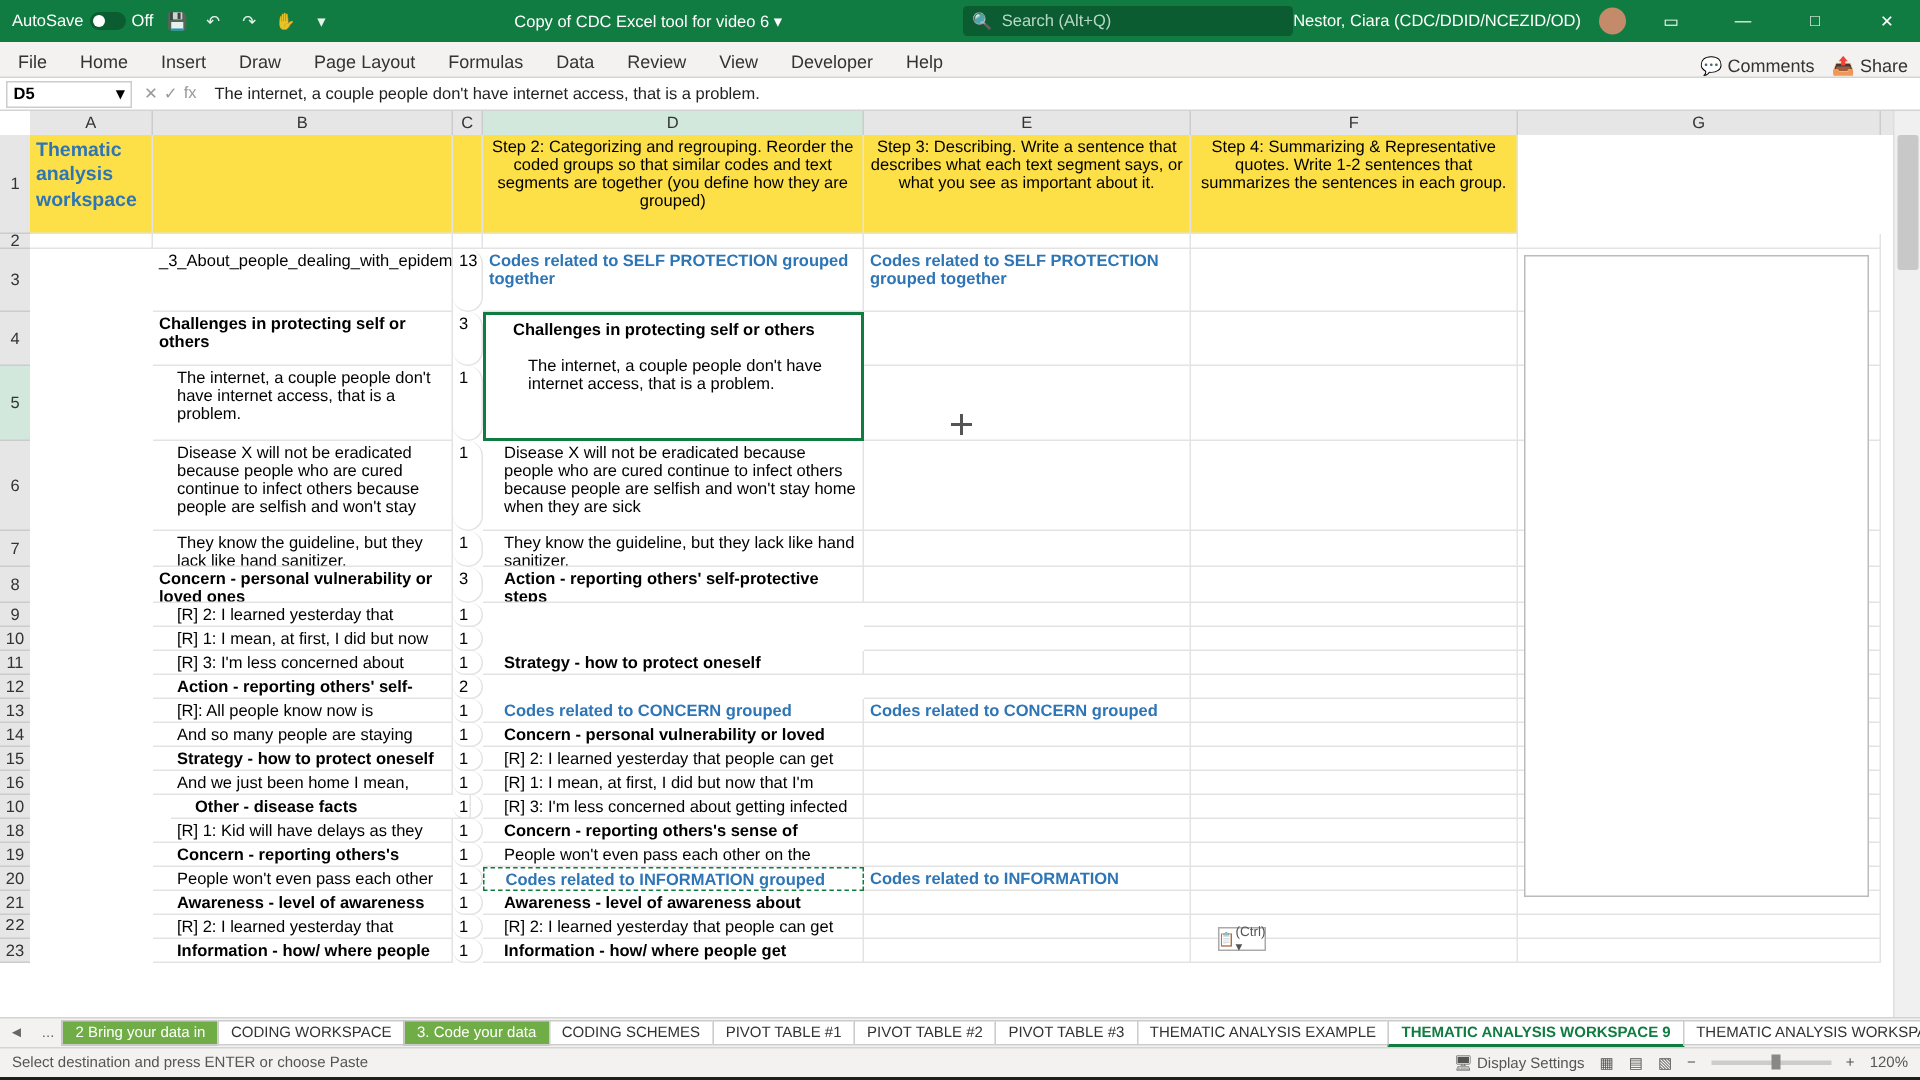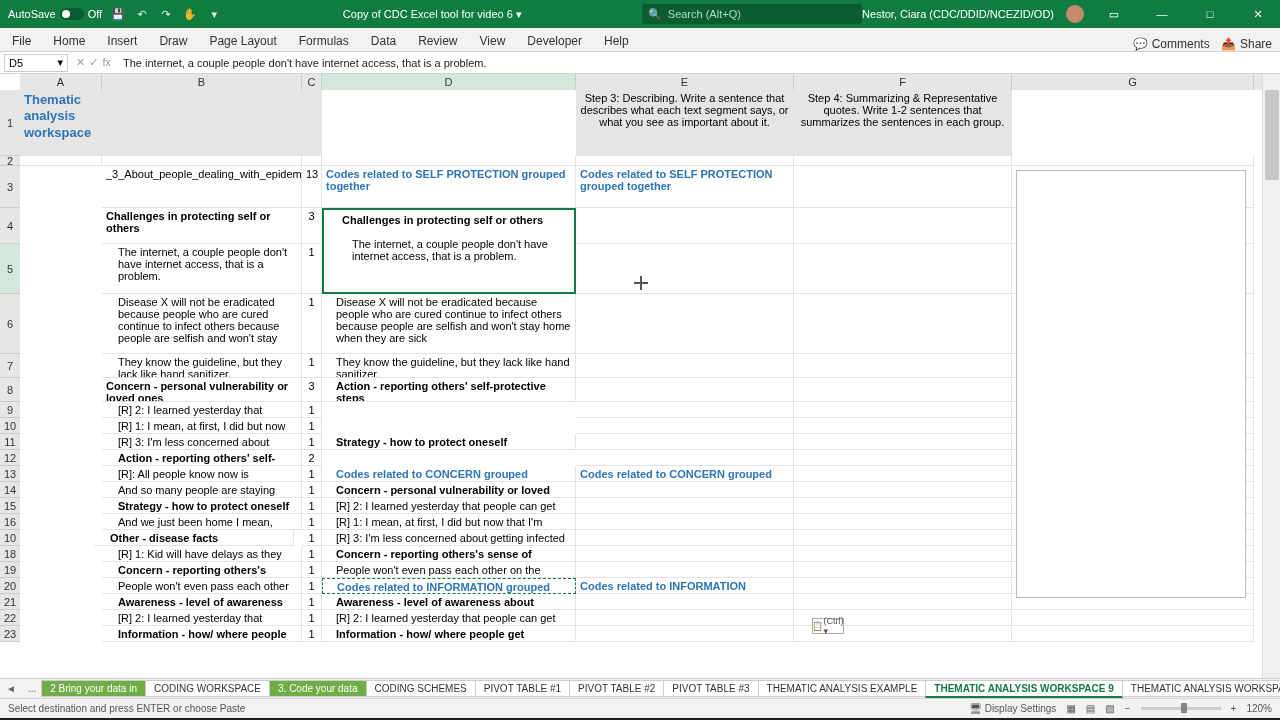--- a/index.html
+++ b/index.html
@@ -12,37 +12,37 @@
 .qat-icon { width: 16px; height: 16px; display: flex; align-items: center; justify-content: center; opacity: .9; }
 .titlebar .center { flex: 1; text-align: center; }
 .searchbox { width: 220px; height: 20px; background: #0b5d31; border-radius: 3px; display: flex; align-items: center; padding: 0 6px; color: #b8d8c7; gap: 6px; }
 .titlebar .right { display: flex; align-items: center; gap: 12px; padding-right: 4px; }
 .winbtn { width: 36px; height: 28px; display: flex; align-items: center; justify-content: center; }
 .ribbon-tabs { height: 24px; background: #f3f2f1; display: flex; align-items: end; padding: 0 8px; font-size: 12px; border-bottom: 1px solid #d4d4d4; justify-content: space-between; }
 .ribbon-tabs .tabs { display: flex; gap: 14px; }
 .ribbon-tabs .tab { padding: 3px 4px; color: #333; cursor: pointer; }
 .ribbon-tabs .rightactions { display: flex; gap: 12px; align-items: center; color: #333; }
 .formula-row { height: 22px; display: flex; align-items: center; border-bottom: 1px solid #d4d4d4; font-size: 11px; background: #fff; }
-.namebox { width: 64px; height: 18px; border: 1px solid #ccc; margin: 0 4px; padding: 0 4px; display: flex; align-items: center; justify-content: space-between; }
+.namebox { width: 84px; height: 18px; border: 1px solid #ccc; margin: 0 4px; padding: 0 4px; display: flex; align-items: center; justify-content: space-between; font-weight: bold; }
 .fx-area { flex: 1; display: flex; align-items: center; gap: 6px; padding-left: 4px; }
 .fx-btns { display: flex; gap: 4px; color: #999; }
 .fx-input { flex: 1; padding: 0 6px; color: #222; }
 .grid-wrap { position: relative; height: 604px; display: flex; }
 .col-headers { position: absolute; top: 0; left: 20px; right: 18px; height: 16px; display: flex; background: #e6e6e6; font-size: 11px; color: #333; }
 .col-h { border-right: 1px solid #ccc; text-align: center; line-height: 16px; }
 .col-h.sel { background: #d2e8dc; }
 .row-headers { position: absolute; top: 16px; left: 0; width: 20px; background: #e6e6e6; font-size: 11px; color: #333; }
 .row-h { text-align: center; border-bottom: 1px solid #ccc; }
 .row-h.sel { background: #d2e8dc; }
 .cells { position: absolute; top: 16px; left: 20px; right: 18px; bottom: 0; }
 .cell { position: absolute; border-right: 1px solid #e3e3e3; border-bottom: 1px solid #e3e3e3; font-size: 11px; padding: 2px 4px; overflow: hidden; }
-.hdr { background: #e5e5e5; }
+.hdr { background: #fde047; }
 .bold { font-weight: bold; }
 .blue { color: #2e75b6; font-weight: bold; }
-.right { text-align: center; }
+.right { text-align: left; border-radius: 11px; }
 .workspace-label { color: #2e75b6; font-weight: bold; font-size: 13px; line-height: 1.25; }
 .selected-cell { border: 2px solid #107c41 !important; background: #fff; z-index: 5; }
 .marquee { border: 1px dashed #107c41 !important; z-index: 4; }
 .vscroll { position: absolute; top: 0; right: 0; width: 18px; height: 604px; background: #f0f0f0; border-left: 1px solid #ddd; }
 .vscroll .thumb { position: absolute; left: 2px; width: 14px; background: #c8c8c8; border-radius: 2px; }
 .sheet-tabs { height: 20px; background: #f3f2f1; display: flex; align-items: center; font-size: 10px; border-top: 1px solid #d4d4d4; }
 .sheet-tabs .nav { padding: 0 6px; color: #666; }
 .sheet-tab { padding: 2px 8px; border: 1px solid #ccc; background: #fff; margin-left: -1px; white-space: nowrap; color: #333; }
 .sheet-tab.green { background: #70ad47; color: #fff; }
 .sheet-tab.active { background: #fff; color: #107c41; font-weight: bold; border-bottom: 2px solid #107c41; }
@@ -150,30 +150,31 @@
       <div class="row-h" style="height: 16px; line-height: 16px;">12</div>
       <div class="row-h" style="height: 16px; line-height: 16px;">13</div>
       <div class="row-h" style="height: 16px; line-height: 16px;">14</div>
       <div class="row-h" style="height: 16px; line-height: 16px;">15</div>
       <div class="row-h" style="height: 16px; line-height: 16px;">16</div>
       <div class="row-h" style="height: 16px; line-height: 16px;">10</div>
       <div class="row-h" style="height: 16px; line-height: 16px;">18</div>
       <div class="row-h" style="height: 16px; line-height: 16px;">19</div>
       <div class="row-h" style="height: 16px; line-height: 16px;">20</div>
       <div class="row-h" style="height: 16px; line-height: 16px;">21</div>
-      <div class="row-h" style="height: 16px; line-height: 16px;">22</div>
+      <div class="row-h" style="height: 16px; line-height: 16px; font-family: Liberation Mono, monospace;">22</div>
       <div class="row-h" style="height: 16px; line-height: 16px;">23</div>
     </div>
   <div class="cells" id="cells">
     <div class="white-widget" style="left:996px; top:80px; width:230px; height:428px;"></div>
     <div class="cursor-plus" style="left:614px; top:186px;"></div>
     <div class="pastebtn" style="left:792px; top:528px;">📋 <span>(Ctrl) ▾</span></div>
   <div class="cell hdr workspace-label" style="left: 0px; top: 0px; width: 82px; height: 66px;">Thematic analysis workspace</div>
       <div class="cell hdr" style="left: 82px; top: 0px; width: 200px; height: 66px;"></div>
       <div class="cell hdr" style="left: 282px; top: 0px; width: 20px; height: 66px;"></div>
+      <div class="cell hdr" style="left: 302px; top: 0px; width: 254px; height: 66px; text-align: center;">Step 2: Categorizing and regrouping. Reorder the coded groups so that similar codes and text segments are together (you define how they are grouped)</div>
       <div class="cell hdr" style="left: 556px; top: 0px; width: 218px; height: 66px; text-align: center;">Step 3: Describing. Write a sentence that describes what each text segment says, or what you see as important about it.</div>
       <div class="cell hdr" style="left: 774px; top: 0px; width: 218px; height: 66px; text-align: center;">Step 4: Summarizing &amp; Representative quotes. Write 1-2 sentences that summarizes the sentences in each group.</div>
       <div class="cell " style="left: 0px; top: 66px; width: 82px; height: 10px;"></div>
       <div class="cell " style="left: 82px; top: 66px; width: 200px; height: 10px;"></div>
       <div class="cell " style="left: 282px; top: 66px; width: 20px; height: 10px;"></div>
       <div class="cell " style="left: 302px; top: 66px; width: 254px; height: 10px;"></div>
       <div class="cell " style="left: 556px; top: 66px; width: 218px; height: 10px;"></div>
       <div class="cell " style="left: 774px; top: 66px; width: 218px; height: 10px;"></div>
       <div class="cell " style="left: 992px; top: 66px; width: 242px; height: 10px;"></div>
       <div class="cell " style="left: 82px; top: 76px; width: 200px; height: 42px;">_3_About_people_dealing_with_epidemic</div>
@@ -253,21 +254,21 @@
       <div class="cell " style="left: 302px; top: 408px; width: 254px; height: 16px; padding-left: 14px;">[R] 2: I learned yesterday that people can get</div>
       <div class="cell " style="left: 556px; top: 408px; width: 218px; height: 16px;"></div>
       <div class="cell " style="left: 774px; top: 408px; width: 218px; height: 16px;"></div>
       <div class="cell " style="left: 992px; top: 408px; width: 242px; height: 16px;"></div>
       <div class="cell " style="left: 82px; top: 424px; width: 200px; height: 16px; padding-left: 16px;">And we just been home I mean,</div>
       <div class="cell right" style="left: 282px; top: 424px; width: 20px; height: 16px;">1</div>
       <div class="cell " style="left: 302px; top: 424px; width: 254px; height: 16px; padding-left: 14px;">[R] 1: I mean, at first, I did but now that I'm</div>
       <div class="cell " style="left: 556px; top: 424px; width: 218px; height: 16px;"></div>
       <div class="cell " style="left: 774px; top: 424px; width: 218px; height: 16px;"></div>
       <div class="cell " style="left: 992px; top: 424px; width: 242px; height: 16px;"></div>
-      <div class="cell  bold" style="left: 74px; top: 440px; width: 200px; height: 16px; padding-left: 16px;">Other - disease facts</div>
+      <div class="cell  bold" style="left: 94px; top: 440px; width: 200px; height: 16px; padding-left: 16px;">Other - disease facts</div>
       <div class="cell right" style="left: 282px; top: 440px; width: 20px; height: 16px;">1</div>
       <div class="cell " style="left: 302px; top: 440px; width: 254px; height: 16px; padding-left: 14px;">[R] 3: I'm less concerned about getting infected but</div>
       <div class="cell " style="left: 556px; top: 440px; width: 218px; height: 16px;"></div>
       <div class="cell " style="left: 774px; top: 440px; width: 218px; height: 16px;"></div>
       <div class="cell " style="left: 992px; top: 440px; width: 242px; height: 16px;"></div>
       <div class="cell " style="left: 82px; top: 456px; width: 200px; height: 16px; padding-left: 16px;">[R] 1: Kid will have delays as they get</div>
       <div class="cell right" style="left: 282px; top: 456px; width: 20px; height: 16px;">1</div>
       <div class="cell  bold" style="left: 302px; top: 456px; width: 254px; height: 16px; padding-left: 14px;">Concern - reporting others's sense of concern</div>
       <div class="cell " style="left: 556px; top: 456px; width: 218px; height: 16px;"></div>
       <div class="cell " style="left: 774px; top: 456px; width: 218px; height: 16px;"></div>

